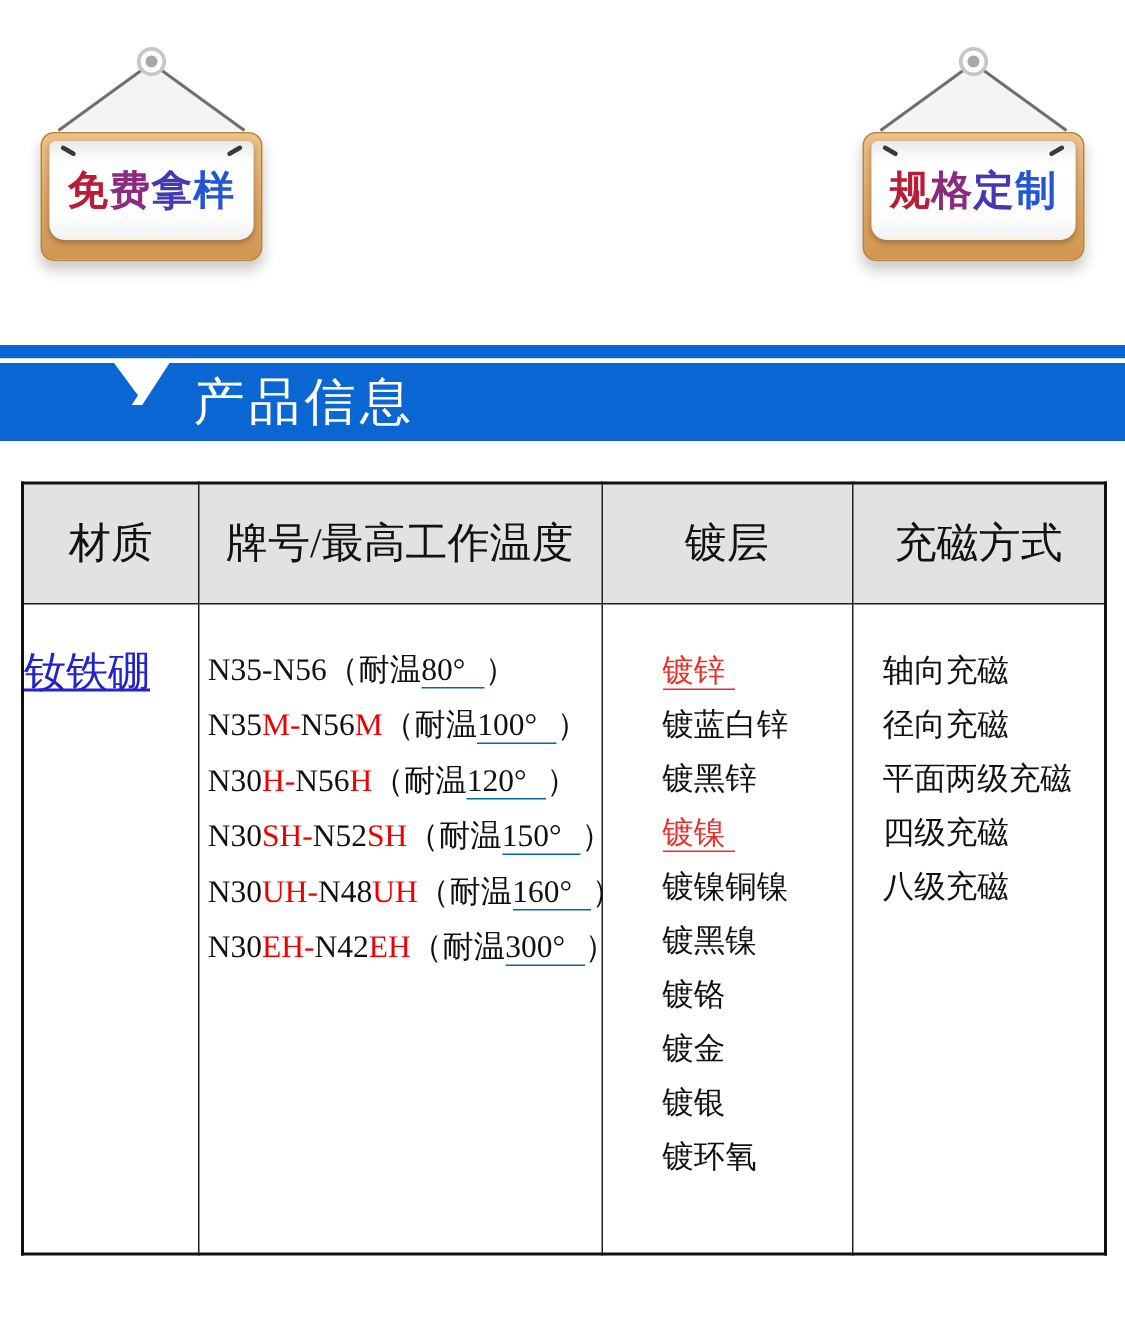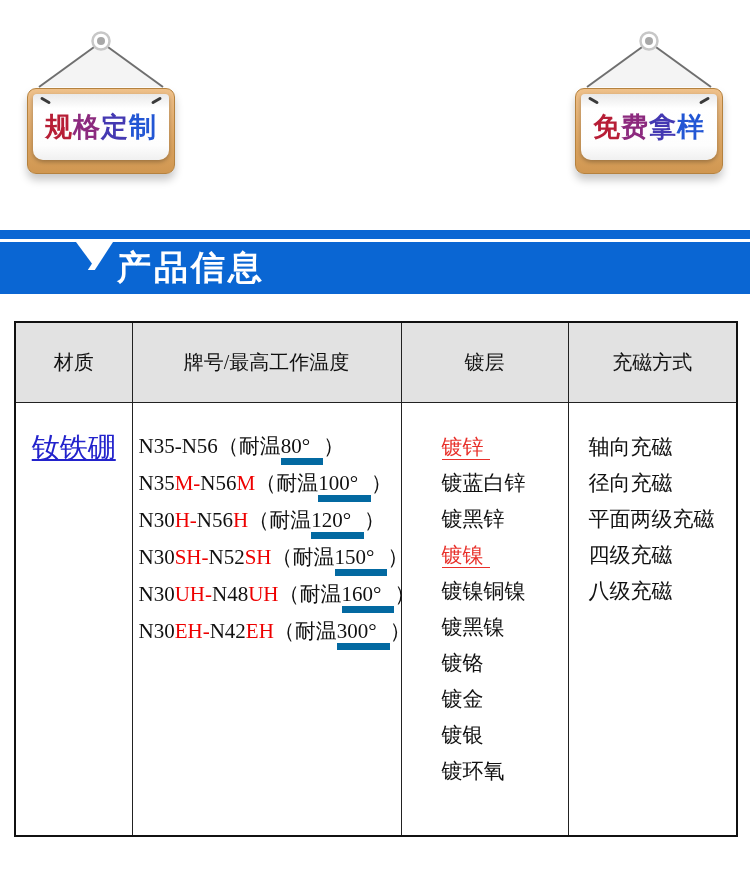--- a/index.html
+++ b/index.html
@@ -72,62 +72,62 @@
   .banner-slash {
     position: absolute;
     left: 106px; top: 0;
     width: 7px; height: 28px;
     background: #ffffff;
     transform: skewX(-33deg);
     transform-origin: 0 0;
   }
   .banner-title {
     position: absolute;
-    left: 117px; top: 50%;
+    left: 129px; top: 50%;
     transform: translateY(-50%);
     color: #ffffff;
     font-size: 34px;
-    font-weight: bold;
+    font-weight: normal;
     letter-spacing: 3px;
   }
 
   
   .info-table {
     margin: 27px 14px 0 14px;
     width: 722px;
     border-collapse: collapse;
     table-layout: fixed;
     border: 2px solid #111111;
     font-family: "Liberation Serif", "DejaVu Serif", serif;
     color: #111111;
   }
   .info-table th, .info-table td { border: 1px solid #222222; }
   .info-table thead tr { height: 80px; }
   .info-table tbody tr { height: 434px; }
   .info-table th {
     background: var(--header-bg, #e2e2e2);
-    font-size: 20px;
+    font-size: 28px;
     font-weight: normal;
     text-align: center;
   }
   .info-table td { vertical-align: top; font-size: 21px; }
 
-  .material-cell { text-align: center; padding-top: 26px; }
+  .material-cell { padding-top: 26px; }
   .material-link {
     color: var(--link-blue, #2323cc);
     text-decoration: underline;
     font-size: 28px;
     cursor: pointer;
   }
 
   .grades-cell { padding: 25px 0 0 6px; }
   .grade-line { line-height: 37px; white-space: nowrap; }
   .seg-r { color: var(--grade-red, #ee0000); }
   .seg-u {
-    border-bottom: 7px solid #0369a1;
+    border-bottom: 1px solid #0369a1;
     padding-right: 13px;
   }
 
   .coatings-cell { padding: 26px 0 0 40px; }
   .coating-item { line-height: 36px; }
   .coating-hl {
     color: var(--coating-red, #e8302a);
     border-bottom: 1px solid var(--coating-red, #e8302a);
     padding-right: 6px;
   }
@@ -144,37 +144,37 @@
       <polygon points="74,12 12,57 136,57" fill="rgba(150,150,150,0.10)"></polygon>
       <line x1="74" y1="12" x2="12" y2="57" stroke="#6f6f6f" stroke-width="2"></line>
       <line x1="74" y1="12" x2="136" y2="57" stroke="#6f6f6f" stroke-width="2"></line>
       <circle cx="74" cy="11" r="8.5" fill="#ffffff" stroke="#c7c7c7" stroke-width="2.5"></circle>
       <circle cx="74" cy="11" r="4" fill="#a8a8a8"></circle>
     </svg>
     <div class="board">
       <div class="paper">
         <span class="pin pin-l"></span>
         <span class="pin pin-r"></span>
-        <div class="sign-label"><span style="color: rgb(183, 30, 54);">规</span><span style="color: rgb(140, 42, 126);">格</span><span style="color: rgb(68, 57, 178);">定</span><span style="color: rgb(34, 86, 212);">制</span></div>
+        <div class="sign-label"><span style="color: rgb(183, 30, 54);">免</span><span style="color: rgb(140, 42, 126);">费</span><span style="color: rgb(68, 57, 178);">拿</span><span style="color: rgb(34, 86, 212);">样</span></div>
       </div>
     </div>
   </div>
   <div class="sign">
     <svg class="hanger" width="148" height="58" viewBox="0 0 148 58">
       <polygon points="74,12 12,57 136,57" fill="rgba(150,150,150,0.10)"></polygon>
       <line x1="74" y1="12" x2="12" y2="57" stroke="#6f6f6f" stroke-width="2"></line>
       <line x1="74" y1="12" x2="136" y2="57" stroke="#6f6f6f" stroke-width="2"></line>
       <circle cx="74" cy="11" r="8.5" fill="#ffffff" stroke="#c7c7c7" stroke-width="2.5"></circle>
       <circle cx="74" cy="11" r="4" fill="#a8a8a8"></circle>
     </svg>
     <div class="board">
       <div class="paper">
         <span class="pin pin-l"></span>
         <span class="pin pin-r"></span>
-        <div class="sign-label"><span style="color: rgb(183, 30, 54);">免</span><span style="color: rgb(140, 42, 126);">费</span><span style="color: rgb(68, 57, 178);">拿</span><span style="color: rgb(34, 86, 212);">样</span></div>
+        <div class="sign-label"><span style="color: rgb(183, 30, 54);">规</span><span style="color: rgb(140, 42, 126);">格</span><span style="color: rgb(68, 57, 178);">定</span><span style="color: rgb(34, 86, 212);">制</span></div>
       </div>
     </div>
   </div>
 </div>
 
 <div class="banner">
   <div class="banner-strip"></div>
   <div class="banner-gap"></div>
   <div class="banner-main">
     <span class="banner-tri"></span>

